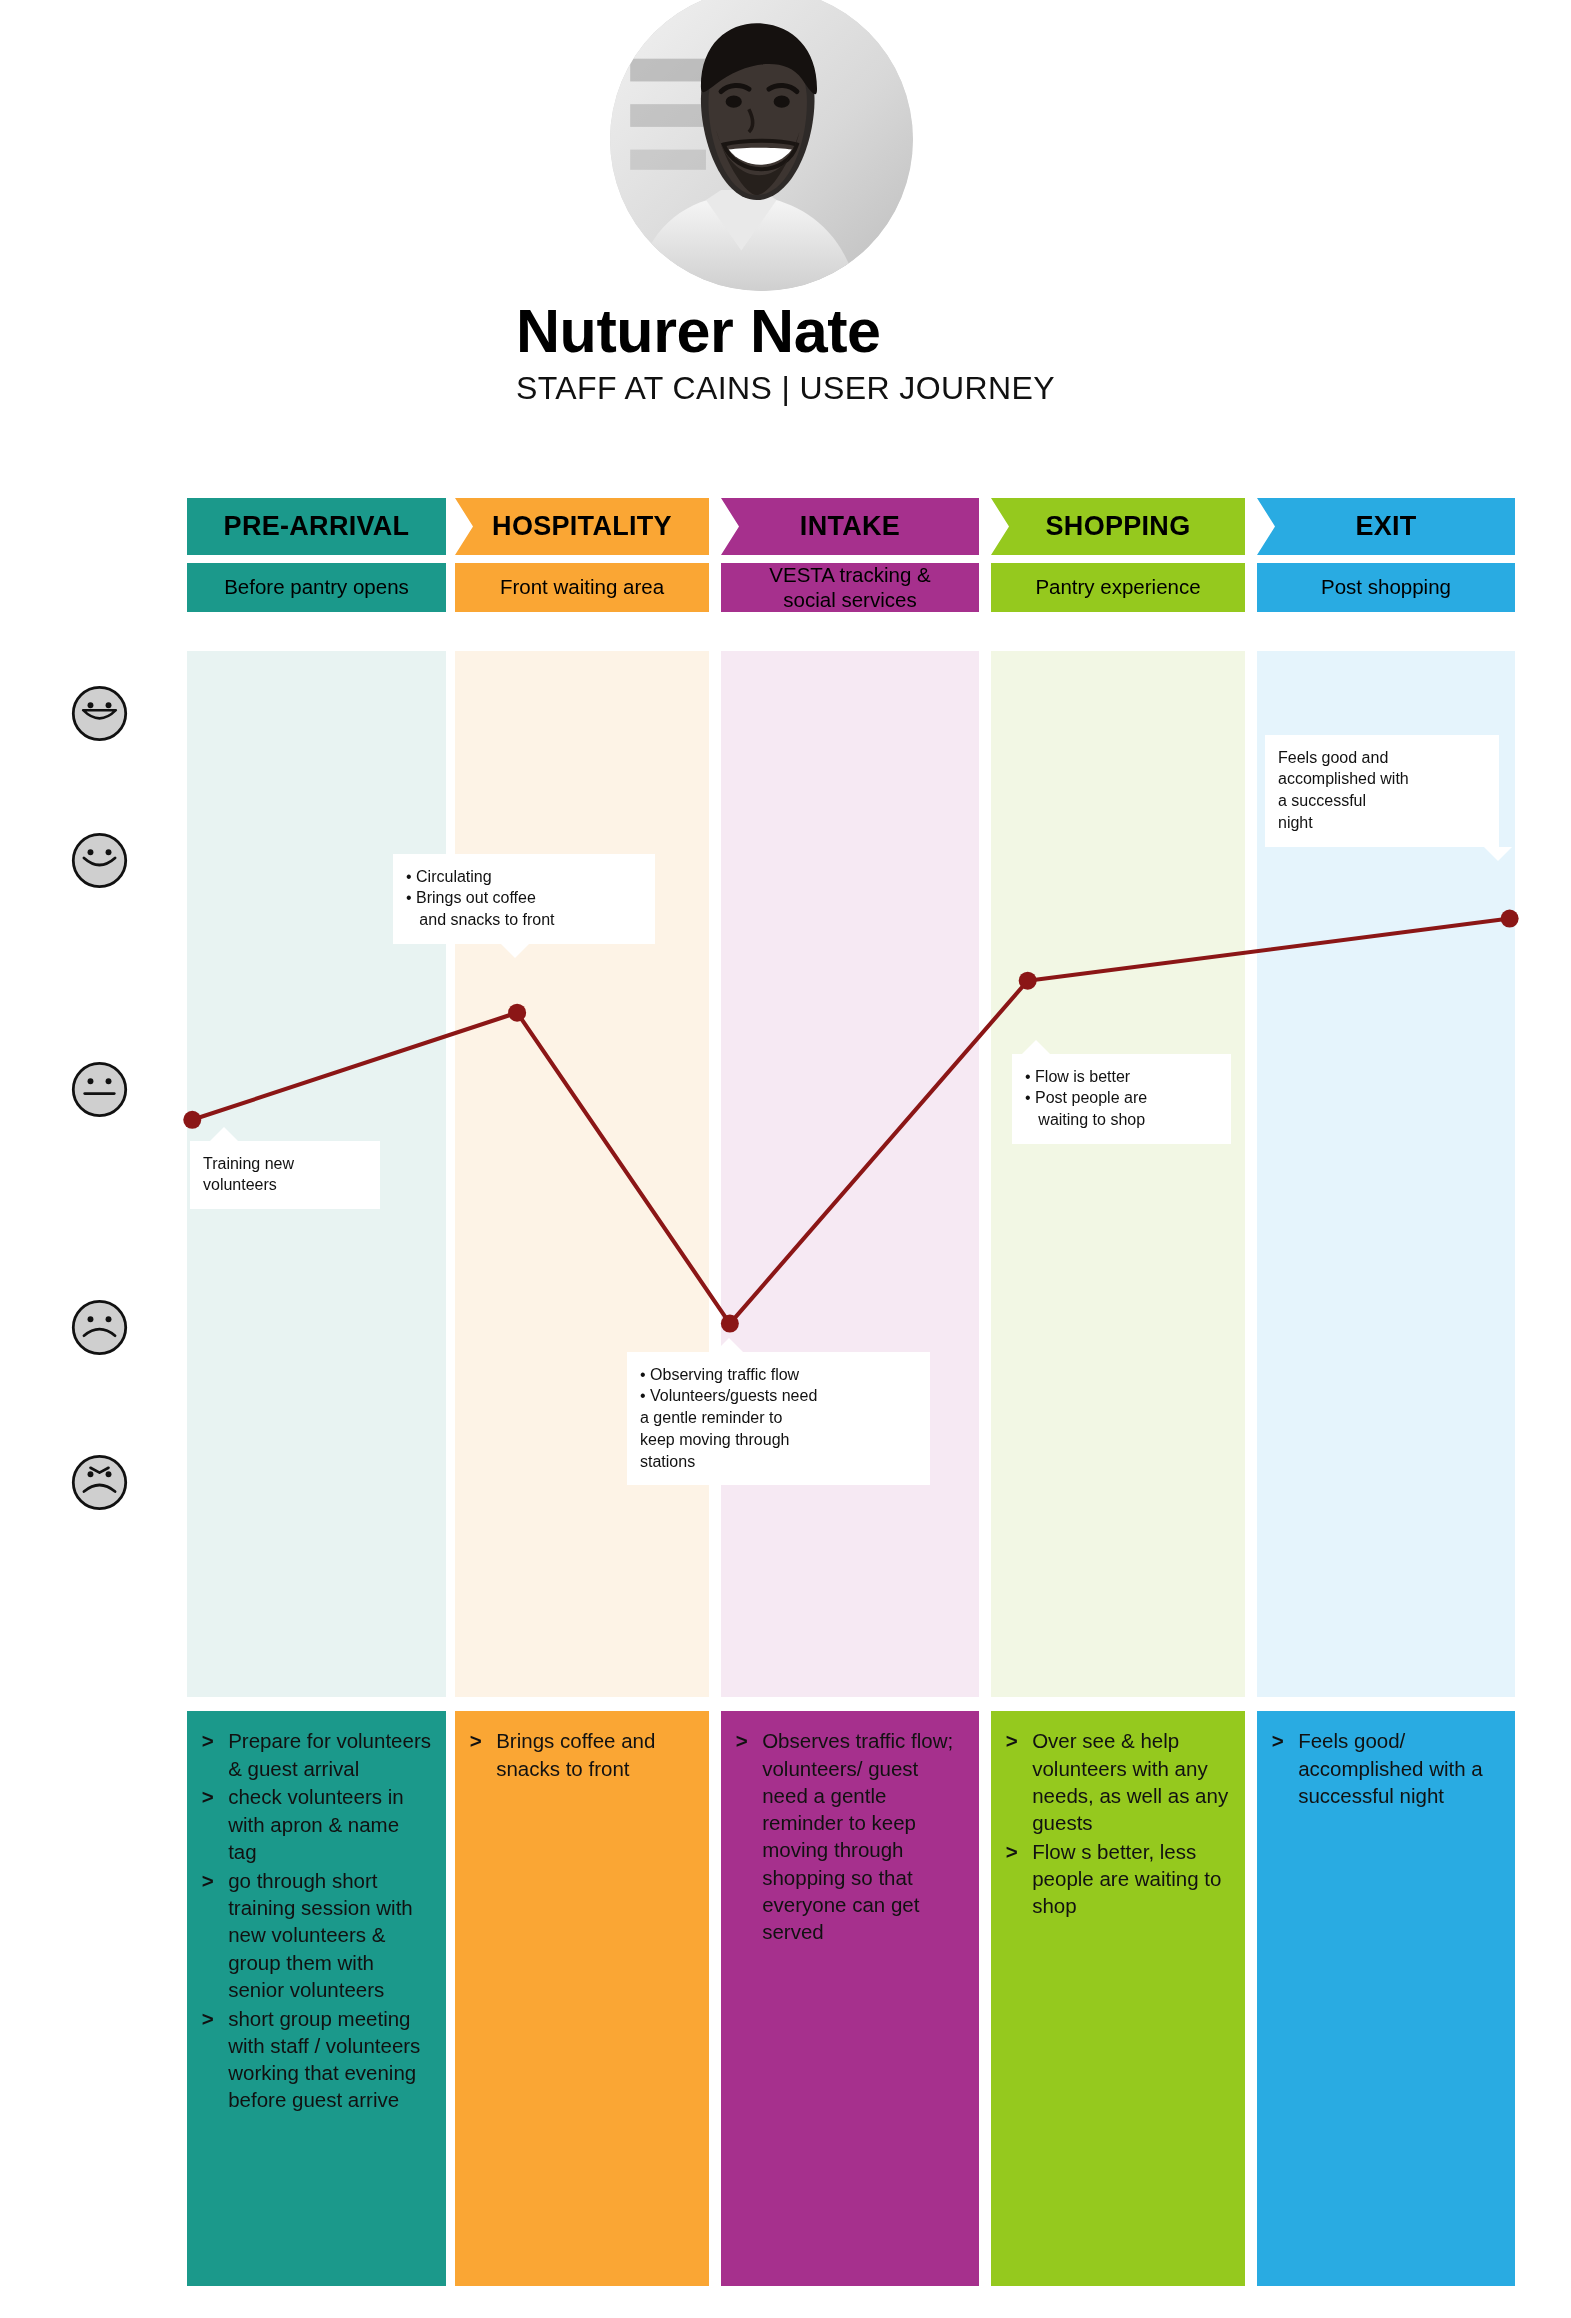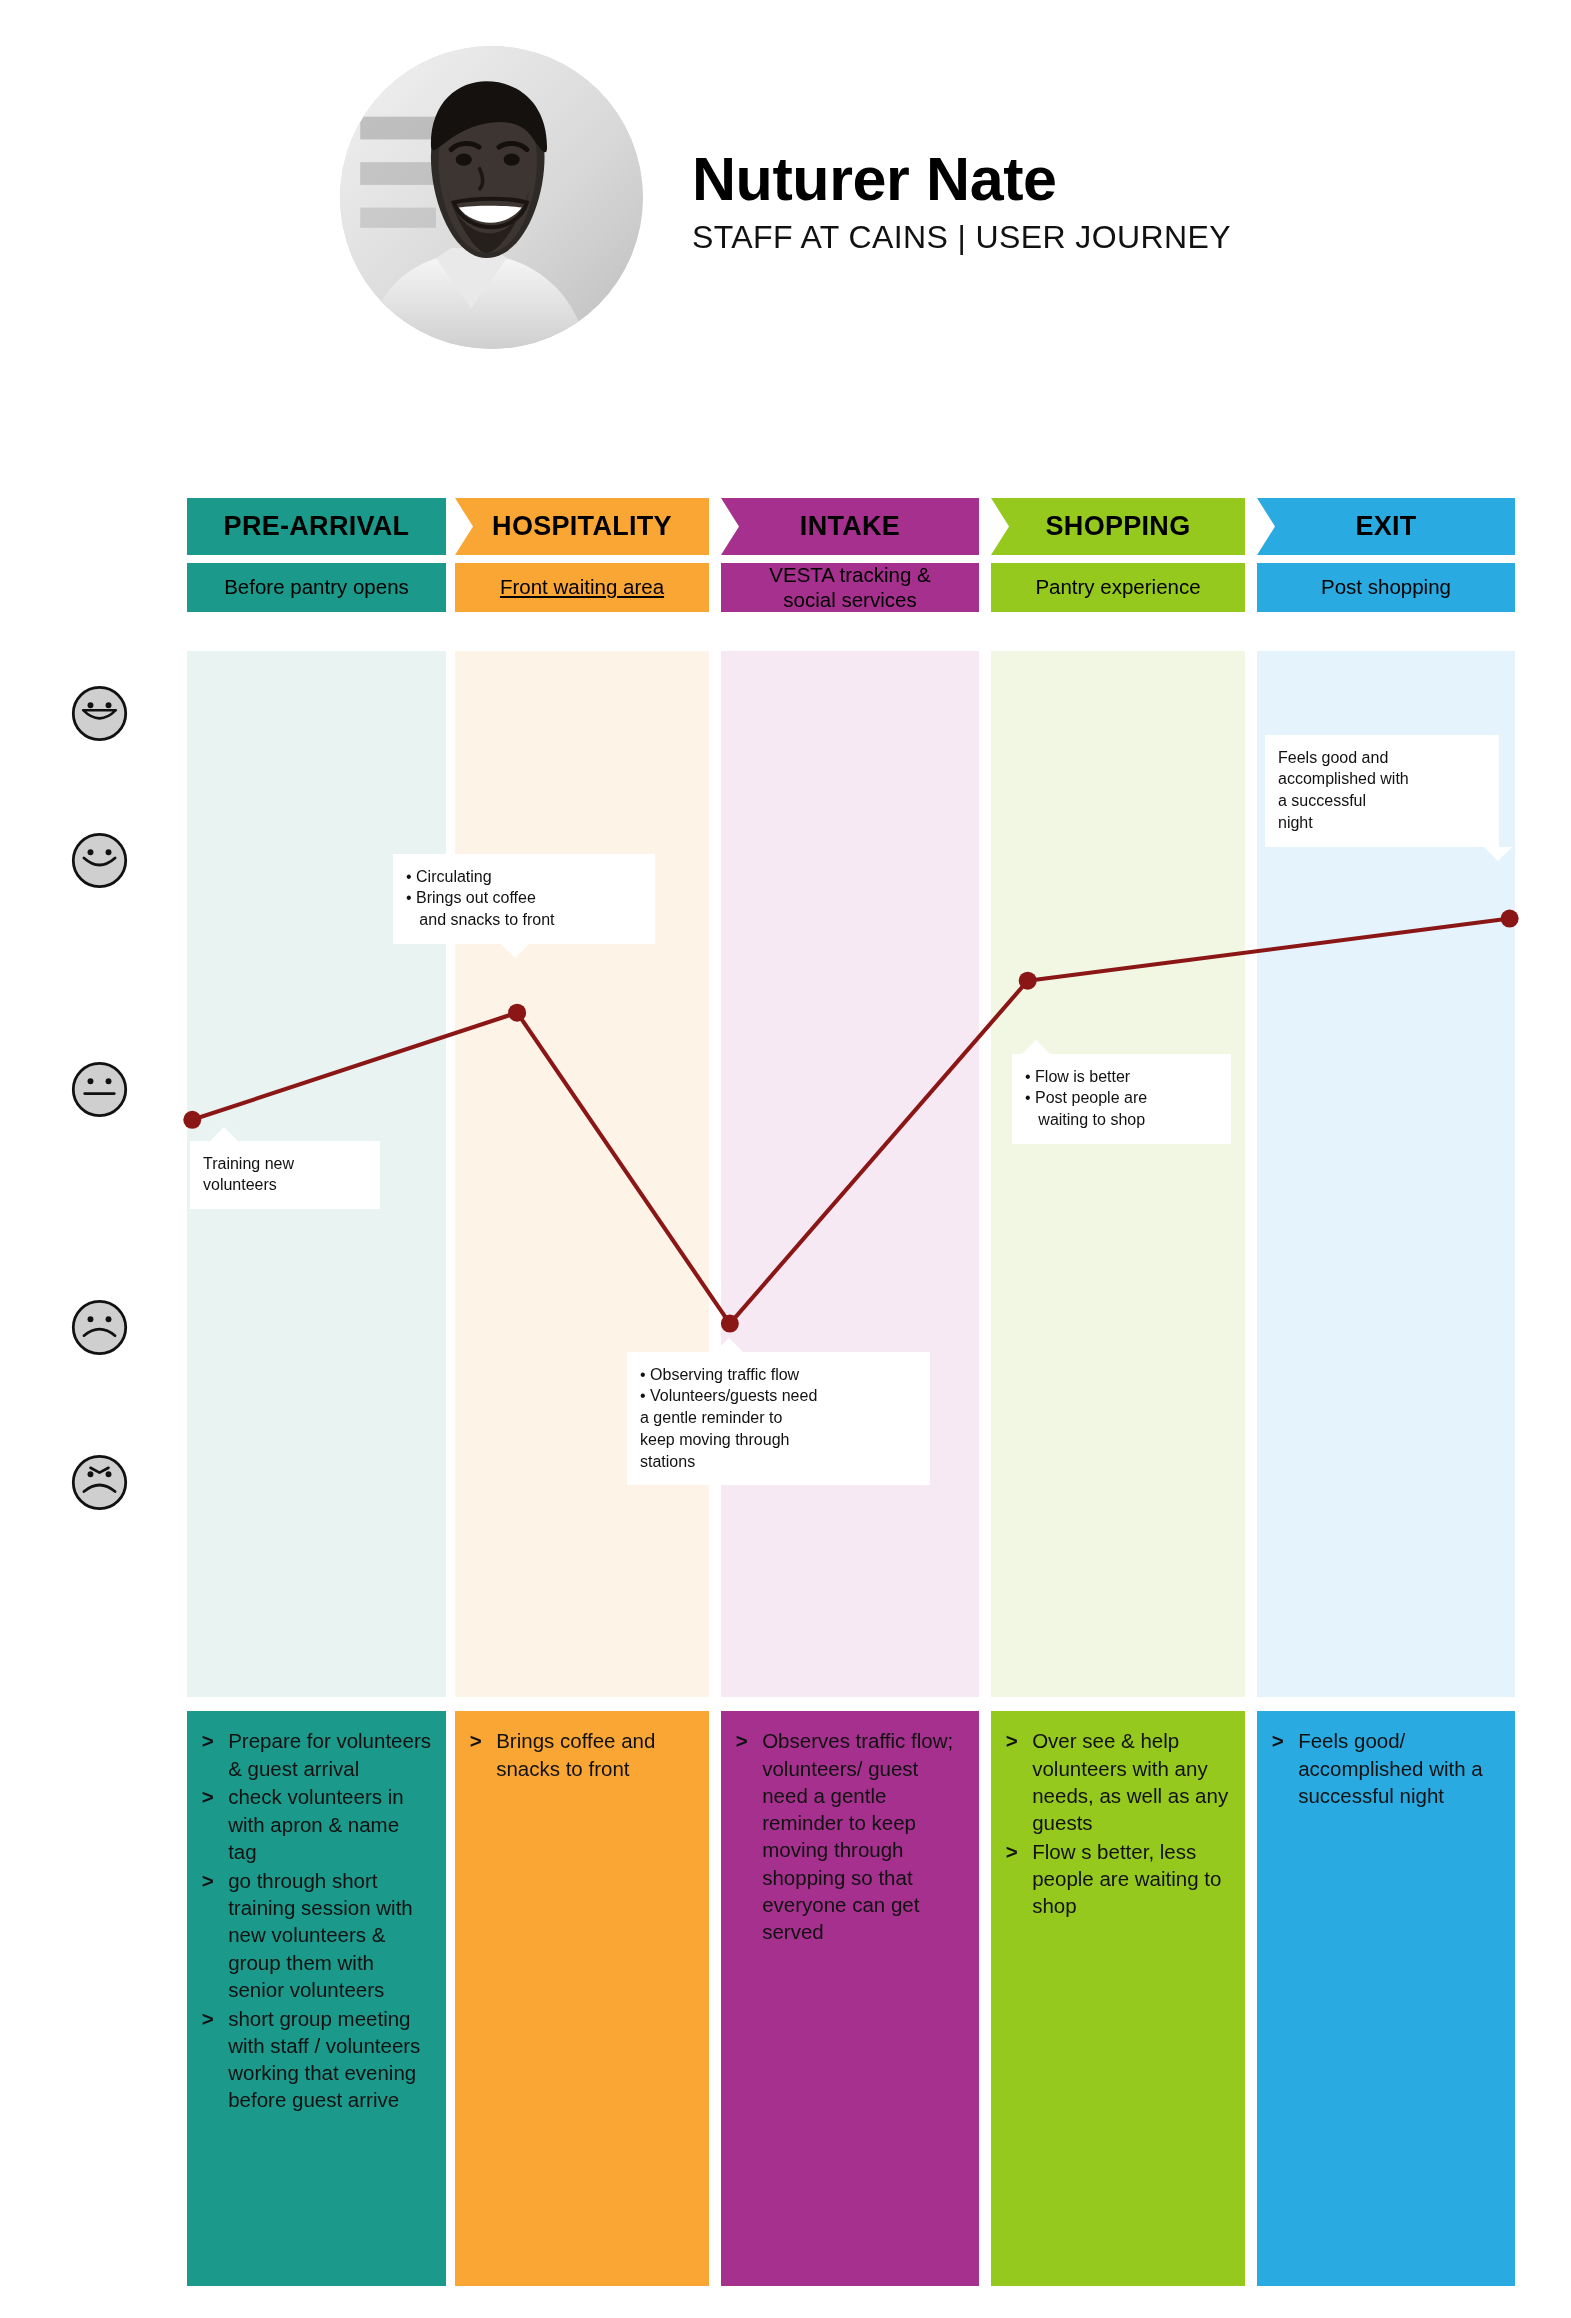--- a/index.html
+++ b/index.html
@@ -12,20 +12,21 @@
   #root { position: relative; width: 1571px; height: 2319px; overflow: hidden; }
 
   
   .persona-header {
     position: absolute;
     left: 0; top: 74px;
     width: 1571px; height: 246px;
     display: flex;
     align-items: center;
     justify-content: center;
+    flex-direction: column;
   }
   .avatar {
     width: 303px; height: 303px;
     border-radius: 50%;
     overflow: hidden;
     flex: 0 0 auto;
     margin-right: 49px;
     position: relative;
     background: #d9d9d9;
   }
@@ -204,21 +205,21 @@
       </div>
       <div class="stage-chip notch" style="left: 1070px; width: 258px; background: rgb(41, 171, 226);">
         <span>EXIT</span>
       </div>
     </div>
   <div class="sub-row" id="sub-row">
       <div class="sub-chip" style="left: 0px; width: 259px; background: rgb(27, 153, 139);">
         <span style="white-space: pre-line;">Before pantry opens</span>
       </div>
       <div class="sub-chip" style="left: 268px; width: 254px; background: rgb(250, 166, 52);">
-        <span style="white-space: pre-line; text-decoration: underline;">Front waiting area</span>
+        <span style="white-space: pre-line;">Front waiting area</span>
       </div>
       <div class="sub-chip" style="left: 534px; width: 258px; background: rgb(166, 48, 141);">
         <span style="white-space: pre-line;">VESTA tracking &amp;
 social services</span>
       </div>
       <div class="sub-chip" style="left: 804px; width: 254px; background: rgb(149, 201, 30);">
         <span style="white-space: pre-line;">Pantry experience</span>
       </div>
       <div class="sub-chip" style="left: 1070px; width: 258px; background: rgb(41, 171, 226);">
         <span style="white-space: pre-line;">Post shopping</span>

